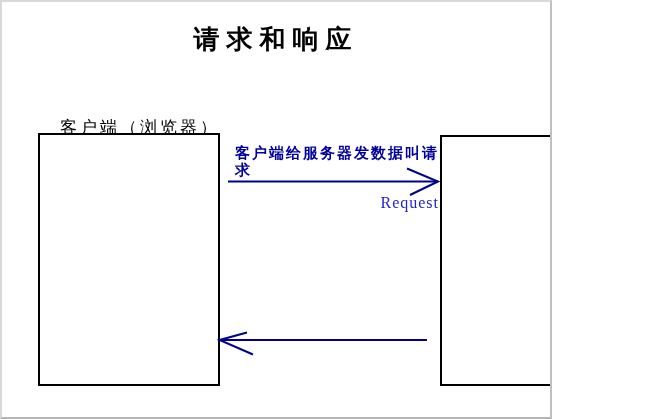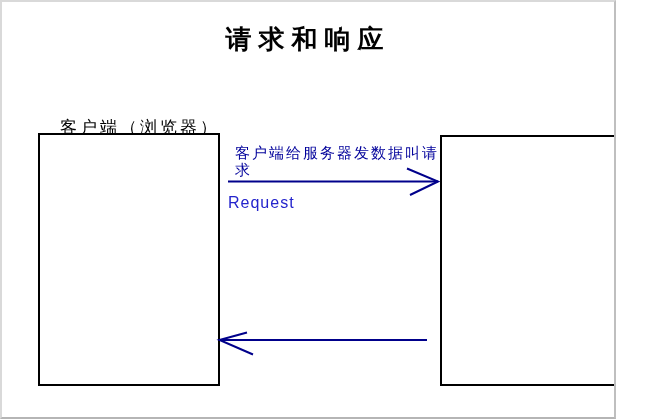--- a/index.html
+++ b/index.html
@@ -1,18 +1,18 @@
 <!DOCTYPE html>
 <html style="--title: #000000; --box-border: #000000; --arrow: #00008b; --annotation: #00009b; --label-en: #2323cc;"><head>
 <meta charset="utf-8">
 <style>
   html, body { margin: 0; padding: 0; background: #ffffff; }
   .canvas {
     position: relative;
-    width: 616px;
+    width: 552px;
     height: 419px;
     box-sizing: border-box;
     background: #ffffff;
     border: 2px solid;
     border-color: #d9d9d9 #bfbfbf #b5b5b5 #d9d9d9;
     overflow: hidden;
     font-family: "Liberation Serif", serif;
   }
   .title {
     position: absolute;
@@ -41,29 +41,29 @@
   .client-box { left: 36px; top: 131px; width: 182px; height: 253px; }
   .server-box { left: 438px; top: 133px; width: 184px; height: 251px; }
   .annotation {
     position: absolute;
     font-size: 15px;
     line-height: 16.5px;
     letter-spacing: 2px;
     color: var(--annotation, #00009b);
     white-space: nowrap;
   }
-  .req-annotation { left: 233px; top: 143px; }
+  .req-annotation { left: 233px; top: 143px; font-weight: bold; }
   .resp-annotation { left: 227px; top: 298px; }
   .en-label {
     position: absolute;
     font-size: 16px;
     letter-spacing: 1px;
     color: var(--label-en, #2323cc);
-    text-align: left;
-    font-family: Liberation Sans, sans-serif;
+    text-align: right;
+    font-family: Liberation Serif, serif;
   }
   .req-label { left: 226px; width: 211px; top: 192px; }
   .resp-label { left: 218px; width: 207px; top: 350px; }
   .arrow-layer {
     position: absolute;
     left: 0; top: 0;
     width: 652px; height: 419px;
     pointer-events: none;
   }
 </style>

